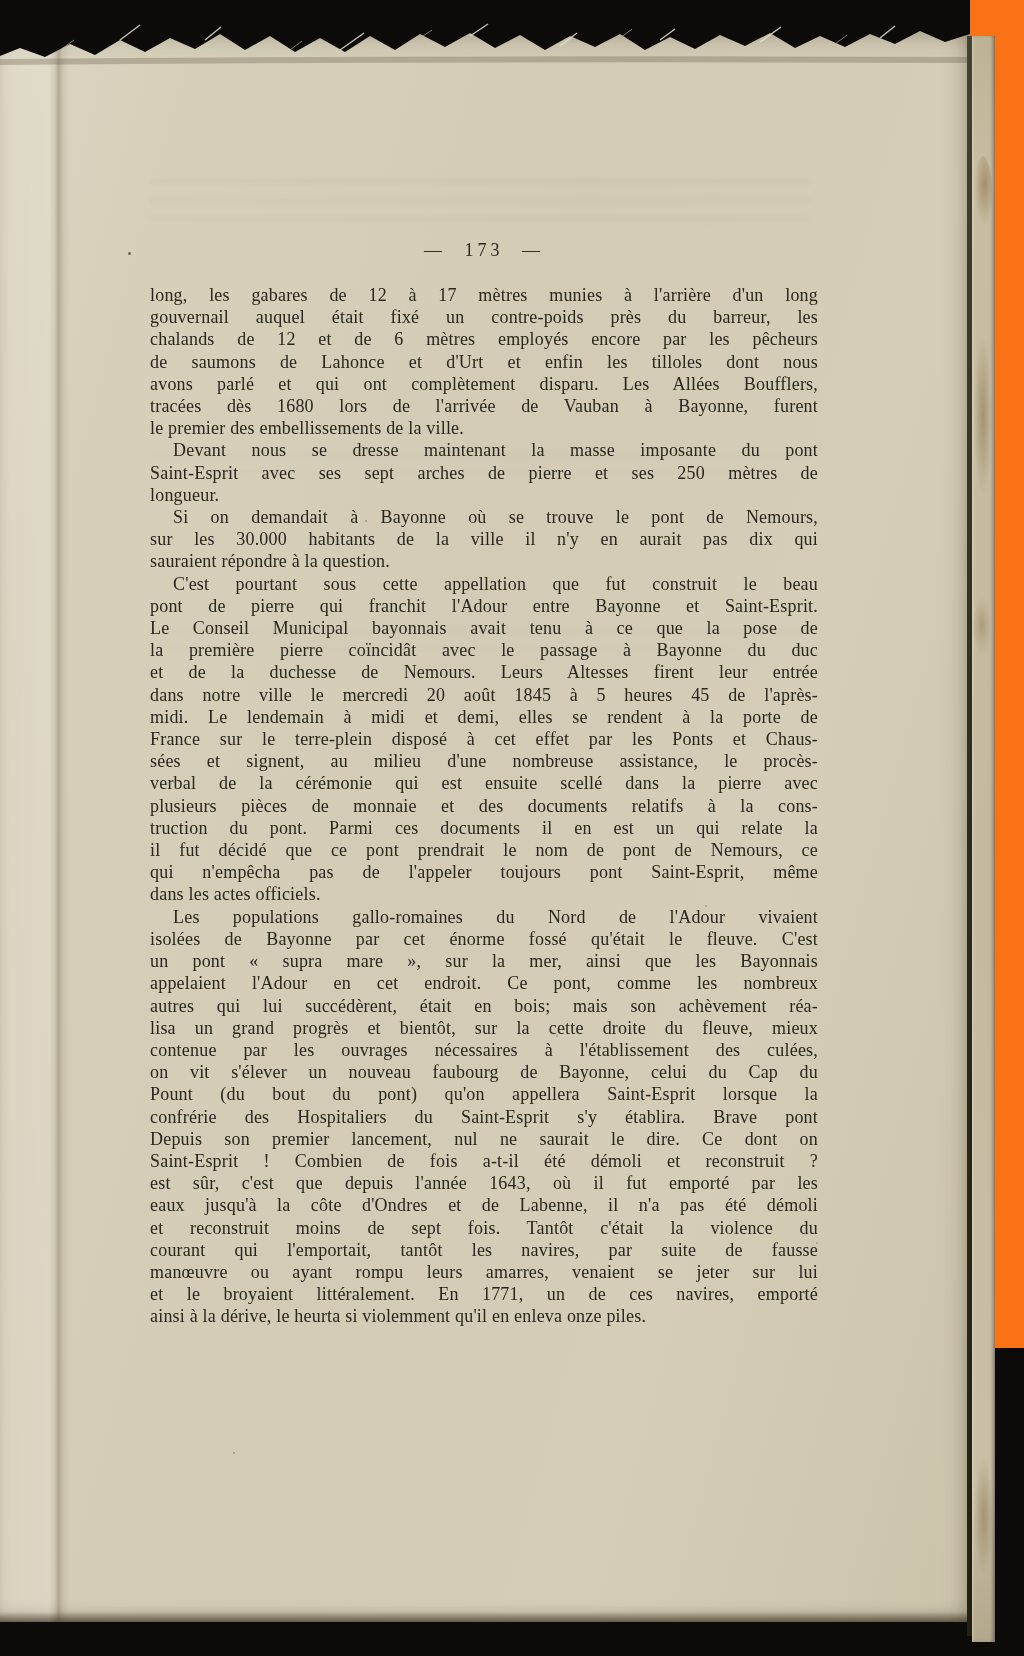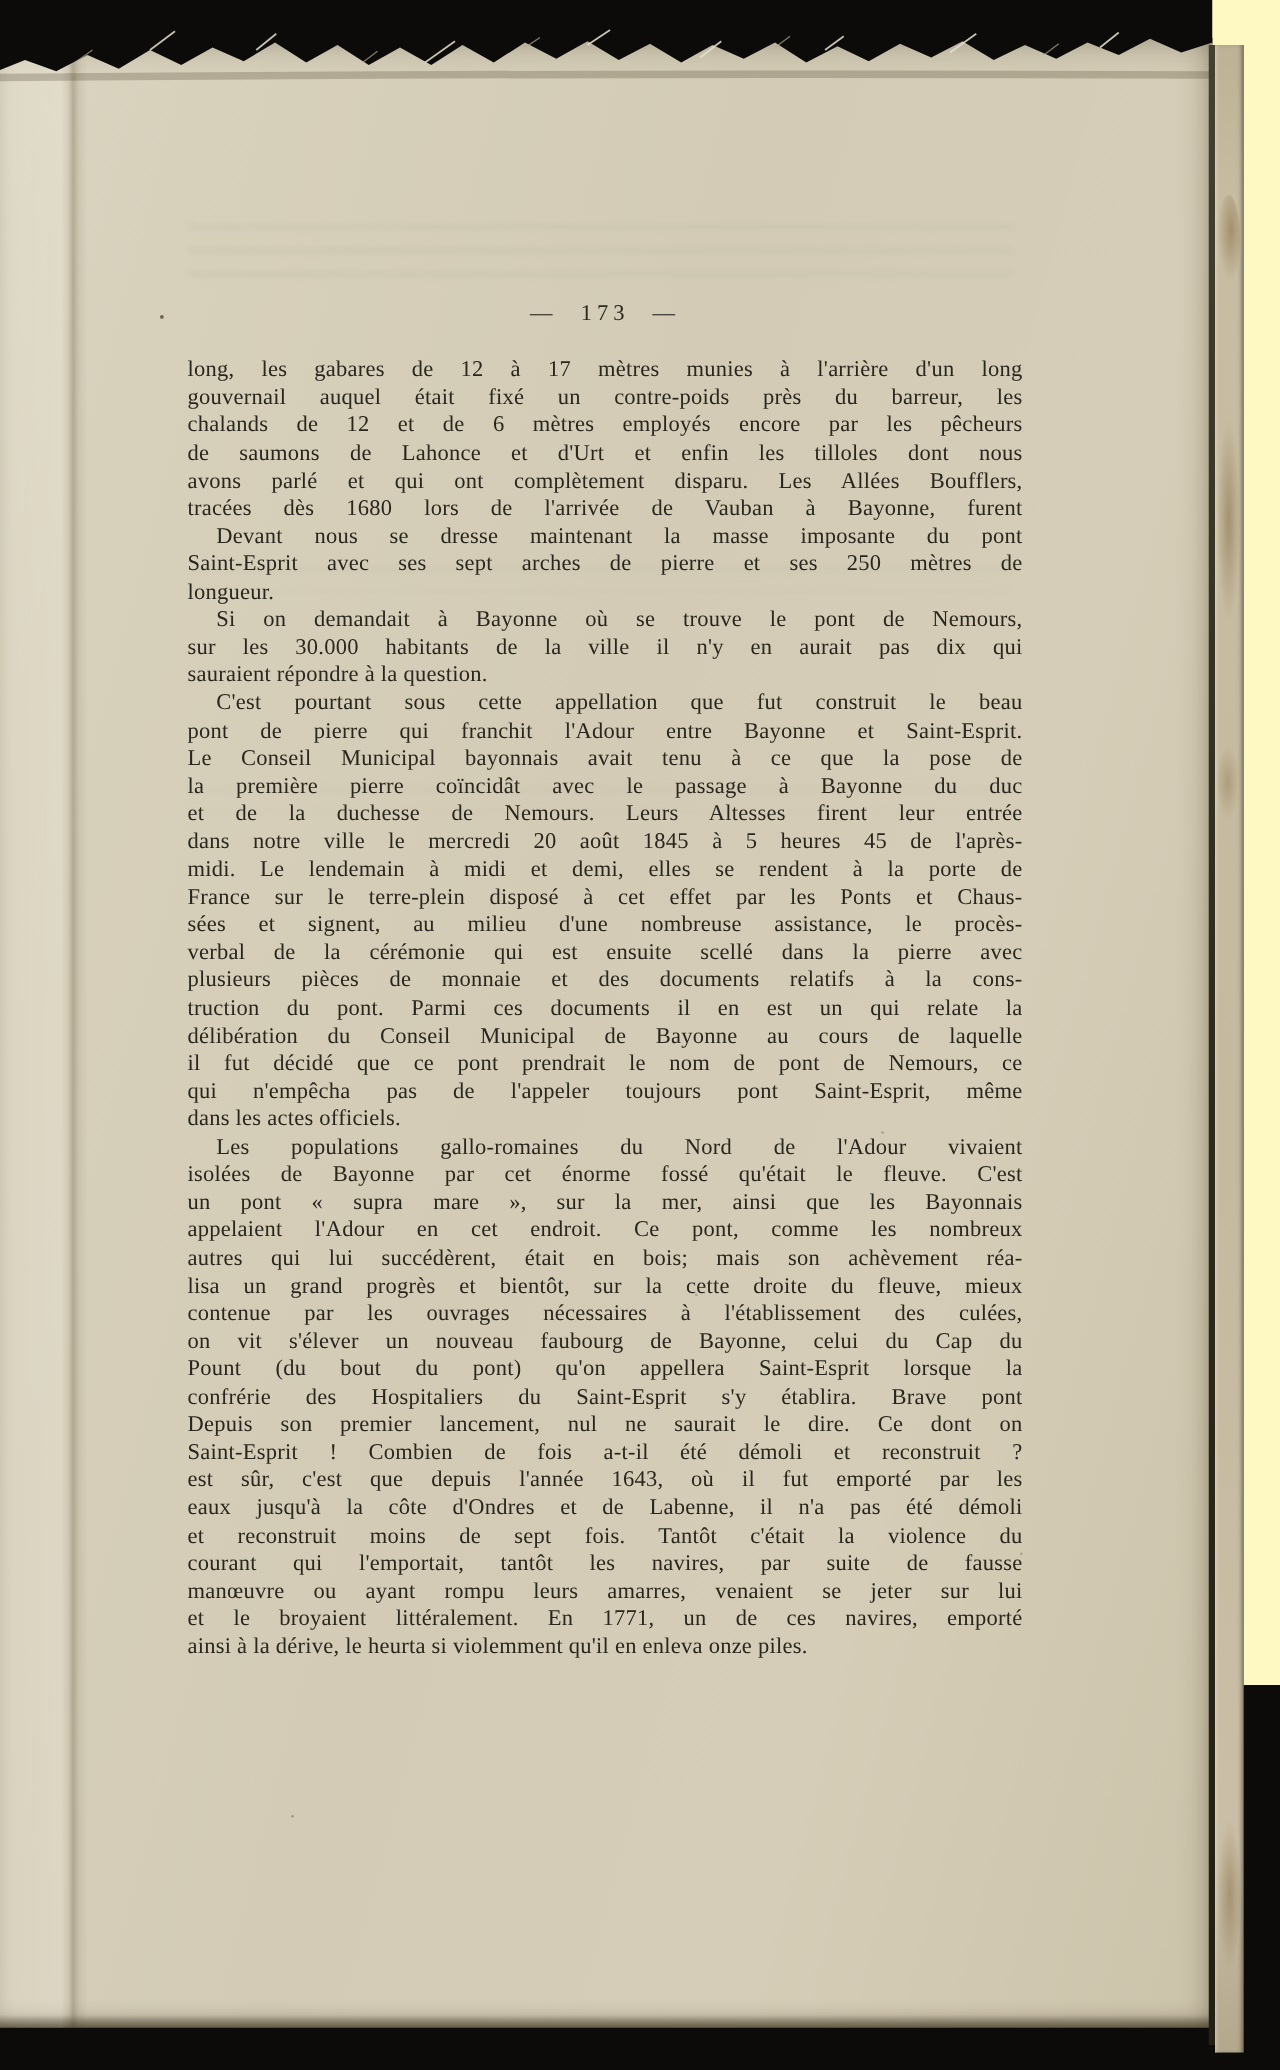--- a/index.html
+++ b/index.html
@@ -2,21 +2,21 @@
 <html><head>
 <meta charset="utf-8">
 <style>
   html, body {
     margin: 0; padding: 0;
     width: 1024px; height: 1656px;
     background: #0c0b09;
     overflow: hidden;
     font-family: "Liberation Serif", "DejaVu Serif", serif;
   }
-  .scene { position: relative; width: 1024px; height: 1348px; background:#fef9c3; }
+  .scene { position: relative; width: 1024px; height: 1348px; background:#f97316; }
 
   
   .paper {
     position: absolute; left: 0; top: 30px; width: 970px; height: 1592px;
     background: linear-gradient(105deg,
       #dcd5c2 0%, #d7d0bb 12%, #d3cbb5 45%, #d5cdb7 72%, #cdc4ac 97%);
     box-shadow:
       inset -16px 0 22px -12px rgba(70,58,34,0.35),
       inset 0 -14px 16px -10px rgba(45,38,22,0.45),
       inset 0 20px 26px -16px rgba(45,38,22,0.30);
@@ -101,39 +101,39 @@
 
   <div class="pagenum">— 173 —</div>
 
   <div class="textcol" id="body-text">
       <div class="ln">long, les gabares de 12 à 17 mètres munies à l'arrière d'un long</div>
       <div class="ln">gouvernail auquel était fixé un contre-poids près du barreur, les</div>
       <div class="ln">chalands de 12 et de 6 mètres employés encore par les pêcheurs</div>
       <div class="ln">de saumons de Lahonce et d'Urt et enfin les tilloles dont nous</div>
       <div class="ln">avons parlé et qui ont complètement disparu. Les Allées Boufflers,</div>
       <div class="ln">tracées dès 1680 lors de l'arrivée de Vauban à Bayonne, furent</div>
+      <div class="ln last">le premier des embellissements de la ville.</div>
       <div class="ln ind">Devant nous se dresse maintenant la masse imposante du pont</div>
       <div class="ln">Saint-Esprit avec ses sept arches de pierre et ses 250 mètres de</div>
       <div class="ln last">longueur.</div>
       <div class="ln ind">Si on demandait à Bayonne où se trouve le pont de Nemours,</div>
       <div class="ln">sur les 30.000 habitants de la ville il n'y en aurait pas dix qui</div>
       <div class="ln last">sauraient répondre à la question.</div>
       <div class="ln ind">C'est pourtant sous cette appellation que fut construit le beau</div>
       <div class="ln">pont de pierre qui franchit l'Adour entre Bayonne et Saint-Esprit.</div>
       <div class="ln">Le Conseil Municipal bayonnais avait tenu à ce que la pose de</div>
       <div class="ln">la première pierre coïncidât avec le passage à Bayonne du duc</div>
       <div class="ln">et de la duchesse de Nemours. Leurs Altesses firent leur entrée</div>
       <div class="ln">dans notre ville le mercredi 20 août 1845 à 5 heures 45 de l'après-</div>
       <div class="ln">midi. Le lendemain à midi et demi, elles se rendent à la porte de</div>
       <div class="ln">France sur le terre-plein disposé à cet effet par les Ponts et Chaus-</div>
       <div class="ln">sées et signent, au milieu d'une nombreuse assistance, le procès-</div>
       <div class="ln">verbal de la cérémonie qui est ensuite scellé dans la pierre avec</div>
       <div class="ln">plusieurs pièces de monnaie et des documents relatifs à la cons-</div>
       <div class="ln">truction du pont. Parmi ces documents il en est un qui relate la</div>
-      <div class="ln">délibération du Conseil Municipal de Bayonne au cours de laquelle</div>
       <div class="ln">il fut décidé que ce pont prendrait le nom de pont de Nemours, ce</div>
       <div class="ln">qui n'empêcha pas de l'appeler toujours pont Saint-Esprit, même</div>
       <div class="ln last">dans les actes officiels.</div>
       <div class="ln ind">Les populations gallo-romaines du Nord de l'Adour vivaient</div>
       <div class="ln">isolées de Bayonne par cet énorme fossé qu'était le fleuve. C'est</div>
       <div class="ln">un pont « supra mare », sur la mer, ainsi que les Bayonnais</div>
       <div class="ln">appelaient l'Adour en cet endroit. Ce pont, comme les nombreux</div>
       <div class="ln">autres qui lui succédèrent, était en bois; mais son achèvement réa-</div>
       <div class="ln">lisa un grand progrès et bientôt, sur la cette droite du fleuve, mieux</div>
       <div class="ln">contenue par les ouvrages nécessaires à l'établissement des culées,</div>

